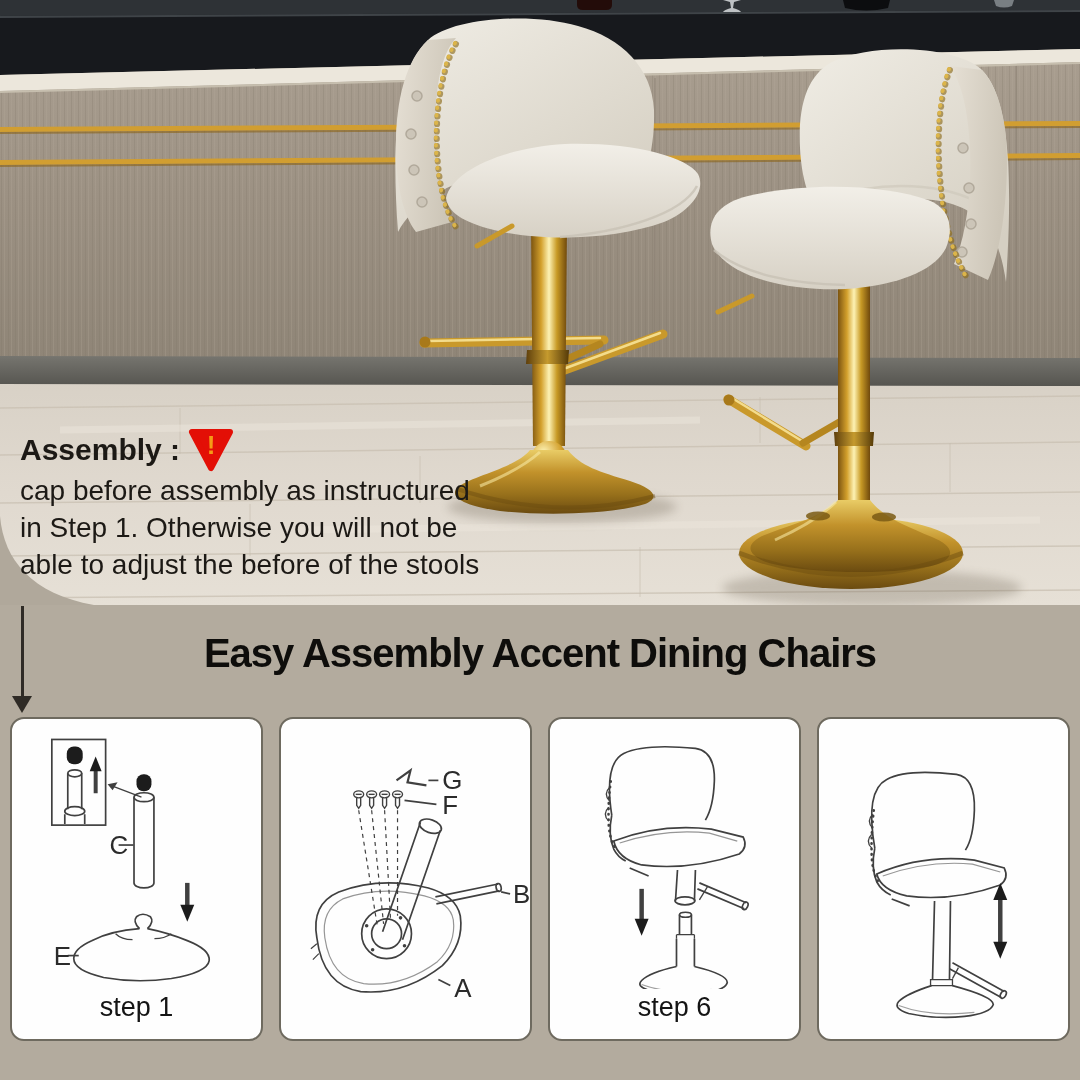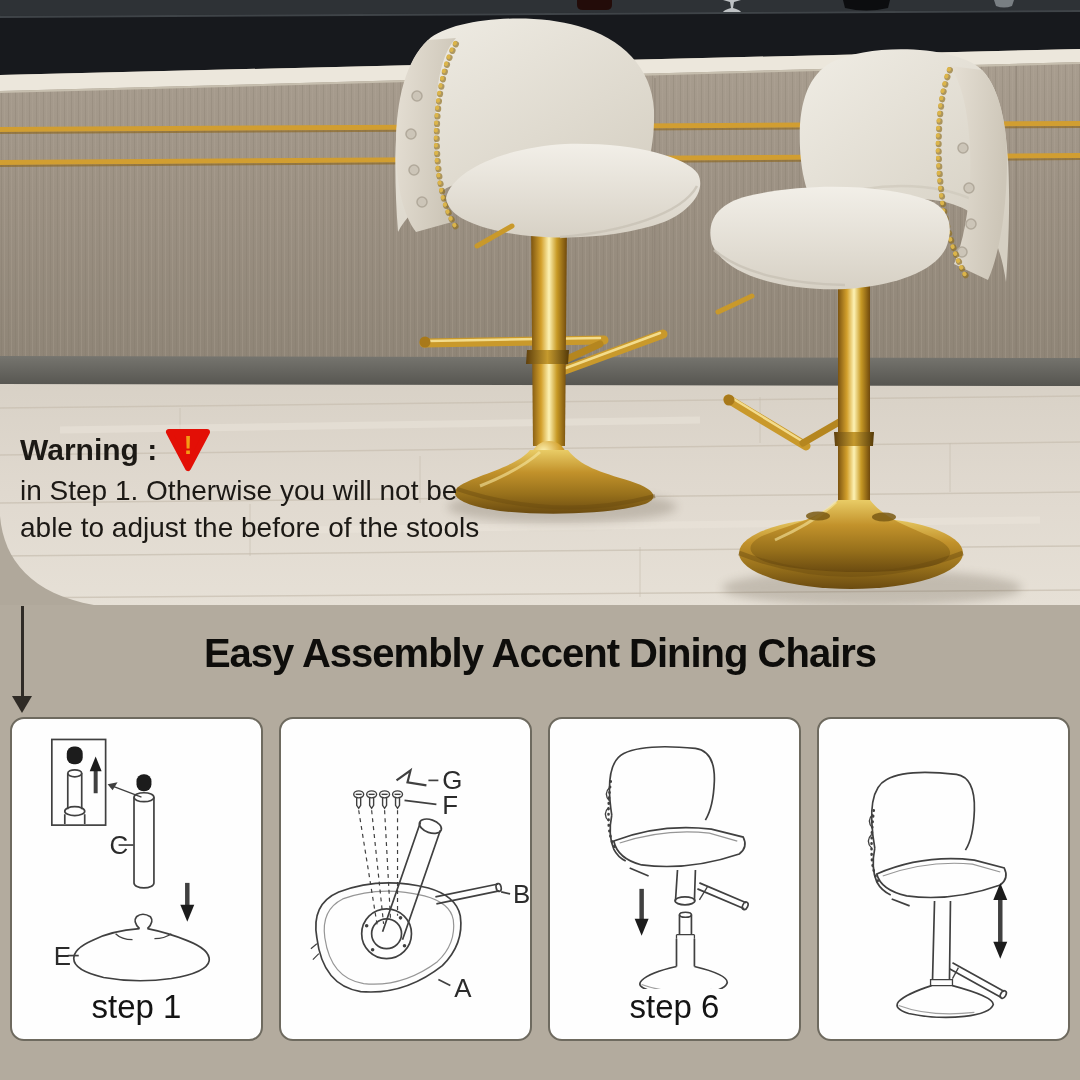--- a/index.html
+++ b/index.html
@@ -32,21 +32,21 @@
   .steps-row{
     position:absolute;top:112px;left:10px;right:10px;height:324px;
     display:flex;gap:16px;
   }
   .step-card{
     flex:1;background:#fefefe;border:2px solid #6e6a5f;border-radius:14px;
     display:flex;flex-direction:column;align-items:stretch;overflow:hidden;
   }
   .step-art{flex:1;width:100%;}
   .step-label{
-    text-align:center;font-size:33px;color:#141414;font-weight:400;
+    text-align:center;font-size:27px;color:#141414;font-weight:400;
     padding-bottom:14px;line-height:36px;
   }
   .warn-icon{display:block;}
 </style>
 </head>
 <body>
 
 <div class="photo">
 <svg width="1080" height="605" viewBox="0 0 1080 605">
   <defs>
@@ -225,26 +225,27 @@
     <path d="M712,244 C 706,222 716,204 748,196 C 806,182 884,184 928,200 C 950,208 954,228 946,248 C 934,272 894,286 845,289 C 790,291 726,278 712,244 Z" fill="url(#seatGrad1)"></path>
     <path d="M714,250 C 742,274 792,284 845,285" stroke="#c8c2b5" stroke-width="2.5" fill="none" opacity="0.8"></path>
     <line x1="752" y1="296" x2="718" y2="312" stroke="#c9992b" stroke-width="5" stroke-linecap="round"></line>
   </g>
 
   <path d="M0,516 C 4,562 34,596 100,606 L0,606 Z" fill="#b0a89b"></path>
 </svg>
 
   <div class="warning-note">
     <div class="warning-title-row">
-      <span class="warning-title">Warning :</span>
+      <span class="warning-title">Assembly :</span>
       <svg class="warn-icon" width="46" height="44" viewBox="0 0 46 44">
         <polygon points="4,4 42,4 23,40" fill="#e30f06" stroke="#e30f06" stroke-width="6" stroke-linejoin="round"></polygon>
         <text x="23" y="26" text-anchor="middle" font-size="26" font-weight="bold" fill="#f59b16" font-family="Liberation Sans, sans-serif">!</text>
       </svg>
     </div>
+    <div class="warning-line">cap before assembly as instructured</div>
     <div class="warning-line">in Step 1. Otherwise you will not be</div>
     <div class="warning-line">able to adjust the before of the stools</div>
   </div>
 </div>
 
 <div class="down-arrow">
   <div class="shaft"></div>
   <div class="head"></div>
 </div>
 

